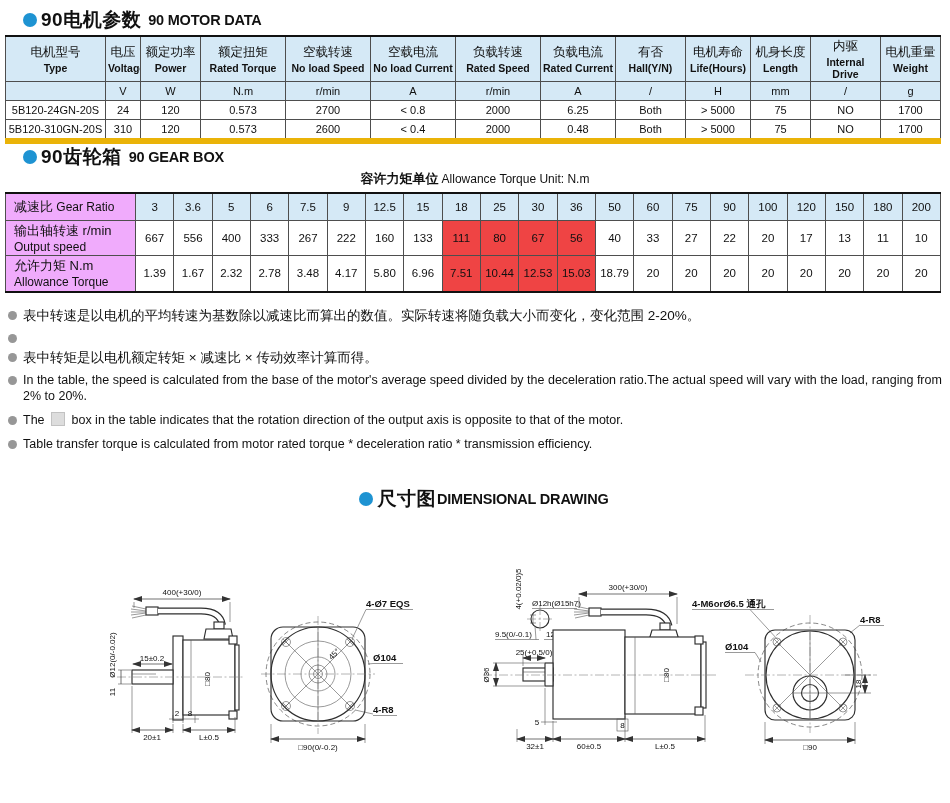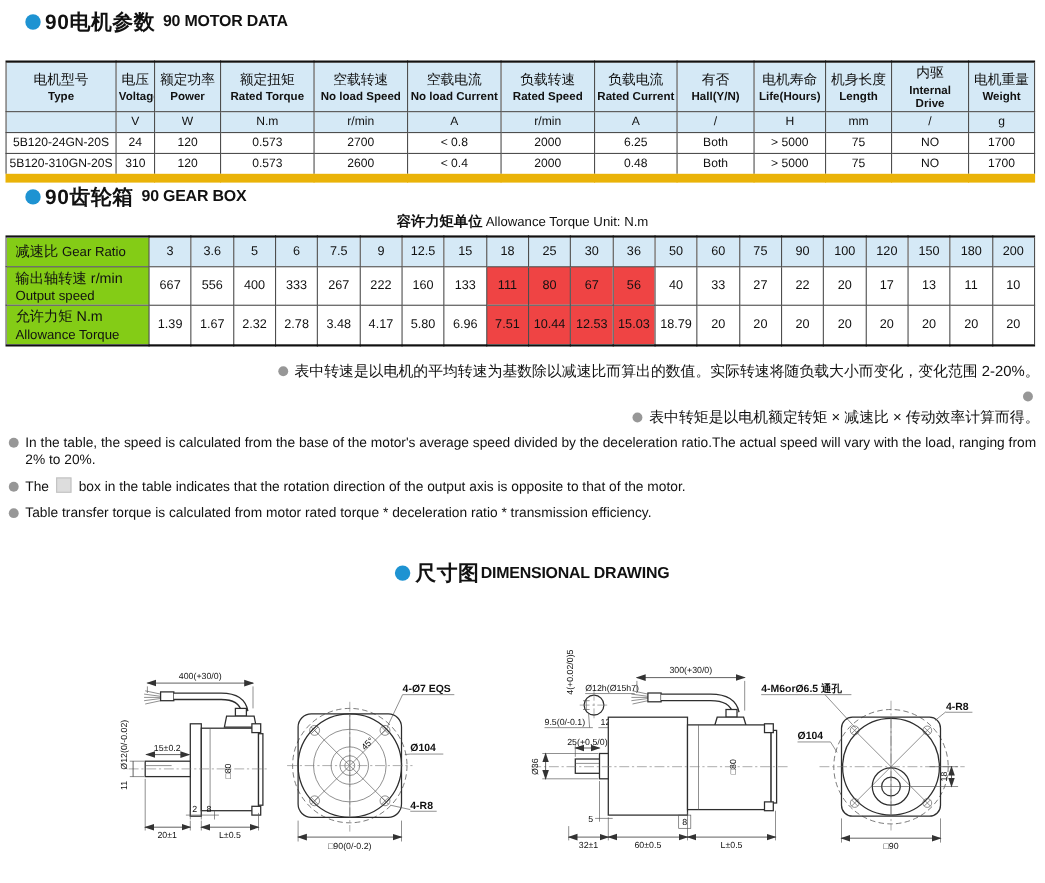--- a/index.html
+++ b/index.html
@@ -7,48 +7,48 @@
   .page{padding:7px 5px 0 5px;}
 
   
   .sec-title{display:flex;align-items:center;margin-left:18px;}
   .tbul{width:14px;height:14px;border-radius:50%;background:#1e93d2;margin-right:4px;flex:none;}
   .sec-title .zh{font-size:19px;font-weight:bold;letter-spacing:0.5px;}
   .sec-title .en{font-size:14.5px;font-weight:bold;margin-left:7px;letter-spacing:-0.2px;}
   .sec-title.tight .en{margin-left:1px;}
 
   
-  #motor-table{width:935px;margin:22px 0 0 0;table-layout:fixed;border-collapse:collapse;
-    border-top:2px solid #111;border-bottom:8px solid #eab308;}
+  #motor-table{width:935px;margin:2px 0 0 0;table-layout:fixed;border-collapse:collapse;
+    border-top:2px solid #111;border-bottom:6px solid #eab308;}
   #motor-table th,#motor-table td{border:1px solid #4e4e4e;text-align:center;padding:1px 2px;overflow:hidden;}
   tr.mh th{background:#d5e9f6;font-weight:normal;height:36px;vertical-align:middle;}
   tr.mh th.left{text-align:left;padding-left:7px;}
   .chz{font-size:12.5px;}
   .che{font-size:10.5px;font-weight:bold;margin-top:1px;}
   tr.mu td{background:#d5e9f6;font-size:11px;height:16px;border-bottom:2px solid #111;}
   tr.md td{font-size:11px;height:16px;background:#fff;}
   tr.md td.left{text-align:left;padding-left:7px;}
 
   
   .unit-note{width:940px;text-align:center;font-size:12px;}
   .unit-note b{font-size:13px;margin-right:3px;}
   #gear-table{width:935px;margin:4px 0 0 0;table-layout:fixed;border-collapse:collapse;
     border-top:2px solid #111;border-bottom:2px solid #111;}
   #gear-table th,#gear-table td{border:1px solid #4e4e4e;text-align:center;padding:0 1px;overflow:hidden;}
-  #gear-table th{background:#84cc16;font-weight:normal;text-align:left;padding-left:8px;}
+  #gear-table th{background:#f0abfc;font-weight:normal;text-align:left;padding-left:8px;}
   tr.g1{height:27px;} tr.g2{height:35px;} tr.g3{height:37px;margin-top:44px;}
   tr.g1 td{background:#d5e9f6;font-size:11.5px;}
   tr.g2 td,tr.g3 td{font-size:11.5px;background:#fff;}
   #gear-table td.gc{background:#ef4444;}
   .ghz{font-size:13px;} .ghe{font-size:12px;}
 
   
   .notes{list-style:none;margin:14px 0 0 1px;padding:0;}
   .notes li{display:flex;align-items:flex-start;}
-  .notes li.zhn{font-size:13.5px;line-height:17px;margin-bottom:6px;justify-content:flex-end;}
+  .notes li.zhn{font-size:13.5px;line-height:17px;margin-bottom:6px;}
   .notes li.enn{font-size:12.5px;line-height:16px;margin-bottom:8px;}
   .nbul{width:9px;height:9px;border-radius:50%;background:#979797;flex:none;margin:4px 6px 0 2px;}
   .graybox{display:inline-block;width:12px;height:12px;background:#ddd;border:1px solid #c2c2c2;
     vertical-align:-2px;margin:0 3px;}
 
   .title3{margin-top:34px;justify-content:center;}
 
   
   #drawings{display:block;margin-top:0;}
   .ln{stroke:#2e2e2e;stroke-width:1.15;fill:none;}

